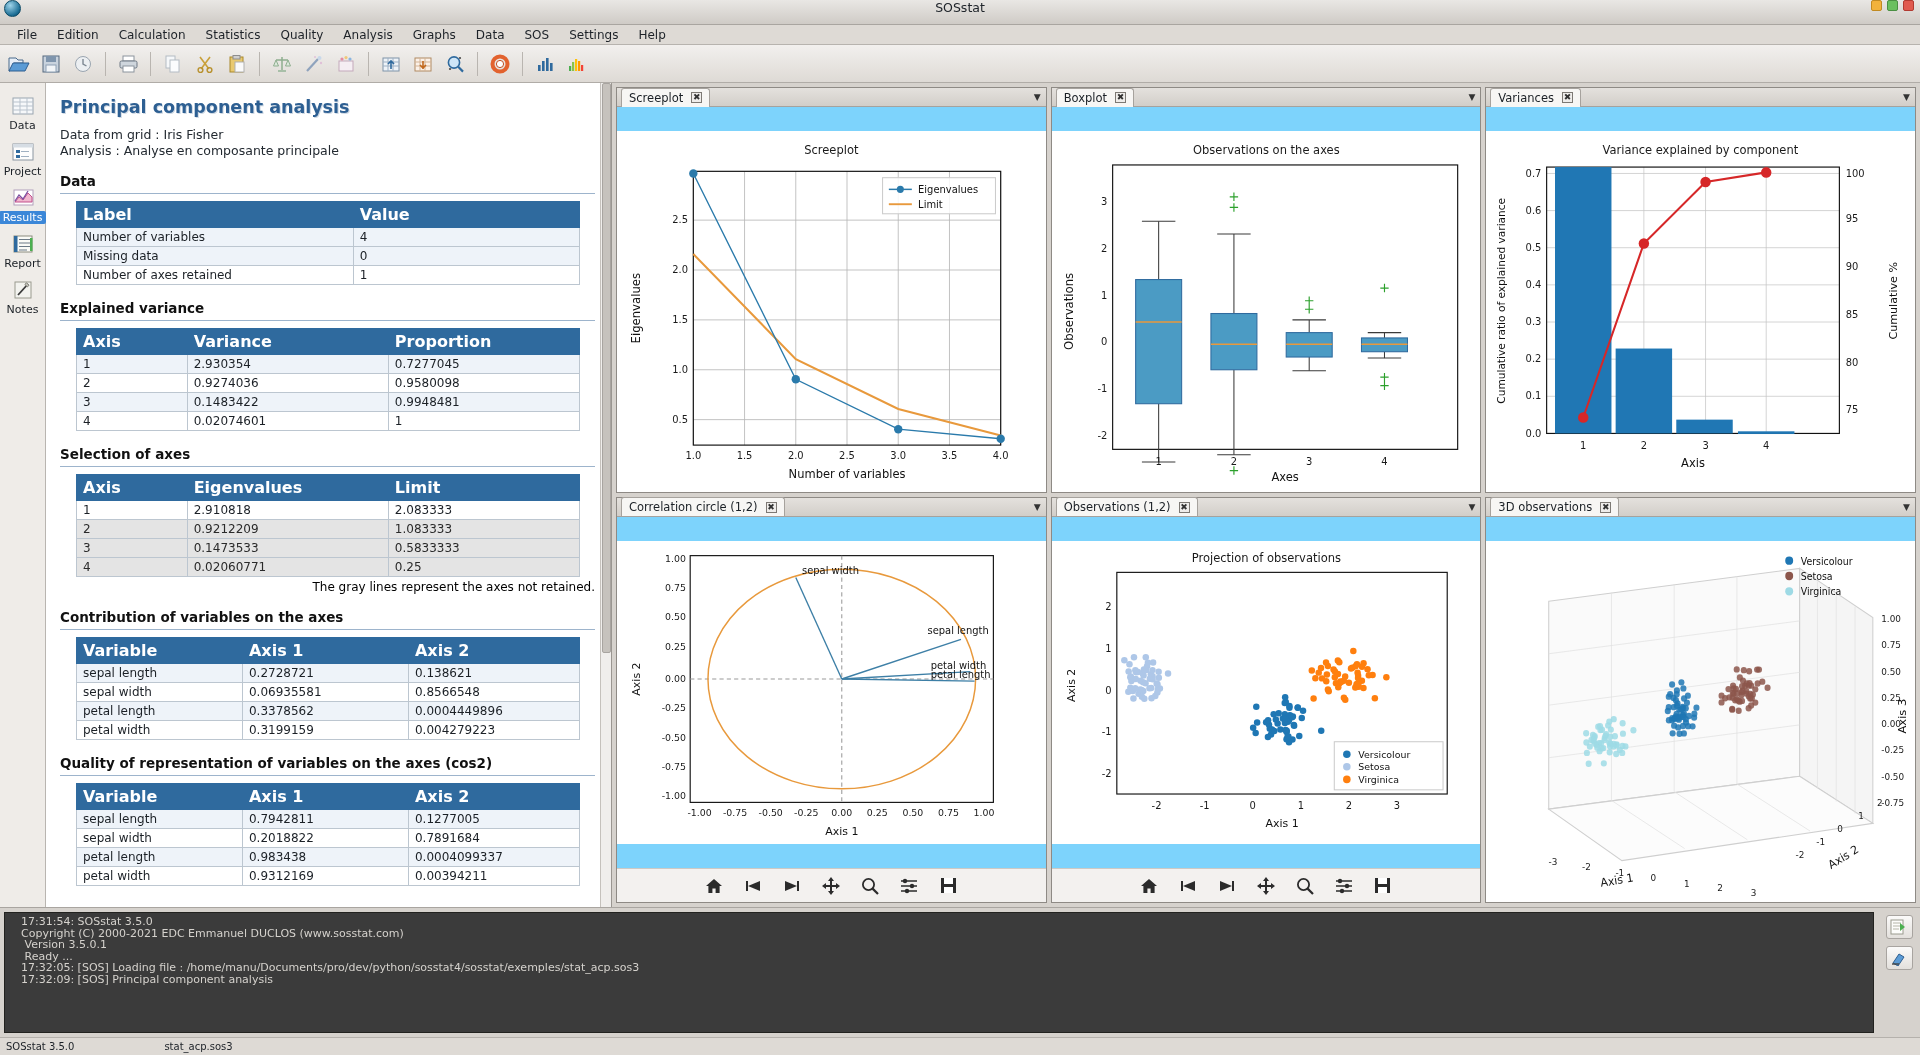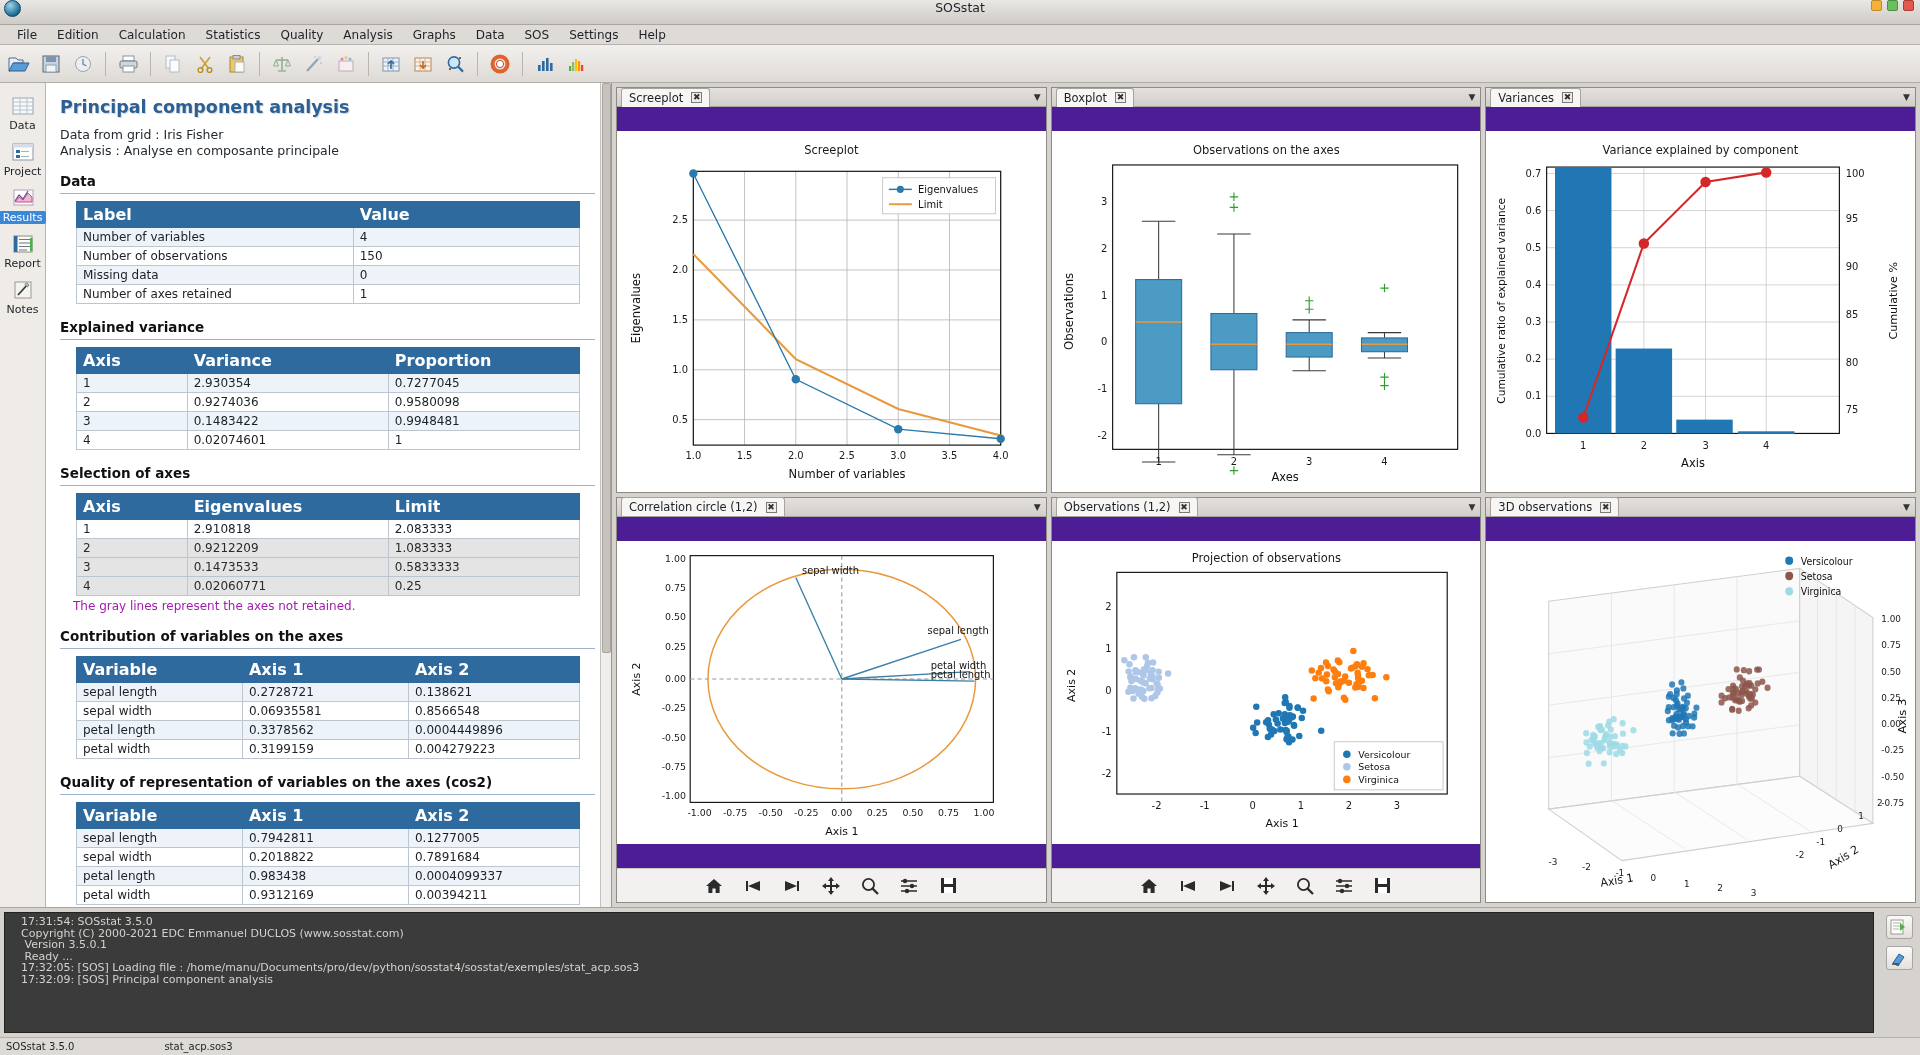--- a/index.html
+++ b/index.html
@@ -63,27 +63,27 @@
          text-shadow:1px 1px 0 #cfd9e4;}
   .subline{font-size:12.5px;color:#232a31;margin:1px 0;}
   h2.doc{font-size:13.5px;color:#111;margin:15px 0 2px 0;font-weight:bold;
          border-bottom:1px solid #9db4cc;padding-bottom:4px;}
   table.doc{border-collapse:collapse;margin:7px 0 0 16px;width:504px;font-size:12px;}
   table.doc th{background:#2f6a9e;color:#fff;text-align:left;font-weight:bold;
                padding:3px 6px;border:1px solid #2f6a9e;font-size:16px;}
   table.doc td{padding:2px 6px;border:1px solid #bcc6d0;color:#1b2026;}
   table.doc tr.alt td{background:#eef3f9;}
   table.doc tr.gray td{background:#e4e4e4;color:#2a2a2a;}
-  .note{font-size:12px;color:#a21caf;margin:3px 0 0 13px;}
+  .note{font-size:12px;color:#000000;margin:3px 0 0 13px;text-align:right;}
   #docscroll{position:absolute;right:0;top:0;width:11px;height:100%;background:#f0eeec;border-left:1px solid #c5c1bc;}
   #docscroll .thumb{position:absolute;top:0;left:1px;width:9px;height:570px;background:#c6c2bd;border:1px solid #a8a4a0;border-radius:2px;}
 
   
   #charts{flex:1;display:grid;grid-template-columns:1fr 1fr 1fr;grid-template-rows:1fr 1fr;gap:4px;padding:4px;background:#d6d2cd;}
-  .panel{background:#4c1d95;border:1px solid #8e8a85;display:flex;flex-direction:column;gap:24px;}
+  .panel{background:#7dd3fc;border:1px solid #8e8a85;display:flex;flex-direction:column;gap:24px;}
   .ptabs{height:19px;background:linear-gradient(#e4e1dd,#d2cec9);border-bottom:1px solid #a6a29d;
          display:flex;align-items:center;position:relative;}
   .ptab{height:19px;background:#f7f6f4;border:1px solid #a6a29d;border-bottom:none;
         border-top-left-radius:3px;border-top-right-radius:3px;
         display:flex;align-items:center;gap:8px;padding:0 7px;font-size:11.5px;color:#1b2026;margin-left:4px;}
   .ptab .xbox{width:11px;height:11px;border:1px solid #7d7974;background:#efedeb;
         display:flex;align-items:center;justify-content:center;font-size:9px;line-height:1;color:#333;}
   .pmenu{position:absolute;right:5px;font-size:9px;color:#333;}
   .pbody{flex:1;background:#fff;position:relative;overflow:hidden;}
   .pbody svg{display:block;}
@@ -321,24 +321,20 @@
       <h2 class="doc">Data</h2>
       <table class="doc">
         <tbody>
             <tr>
           <th style="width:55%">Label</th>
           <th>Value</th>
         </tr>
         <tr class="alt">
           <td>Number of variables</td>
           <td>4</td>
-        </tr>
-        <tr>
-          <td>Number of observations</td>
-          <td>150</td>
         </tr>
         <tr class="alt">
           <td>Missing data</td>
           <td>0</td>
         </tr>
         <tr>
           <td>Number of axes retained</td>
           <td>1</td>
         </tr>
       </tbody>

